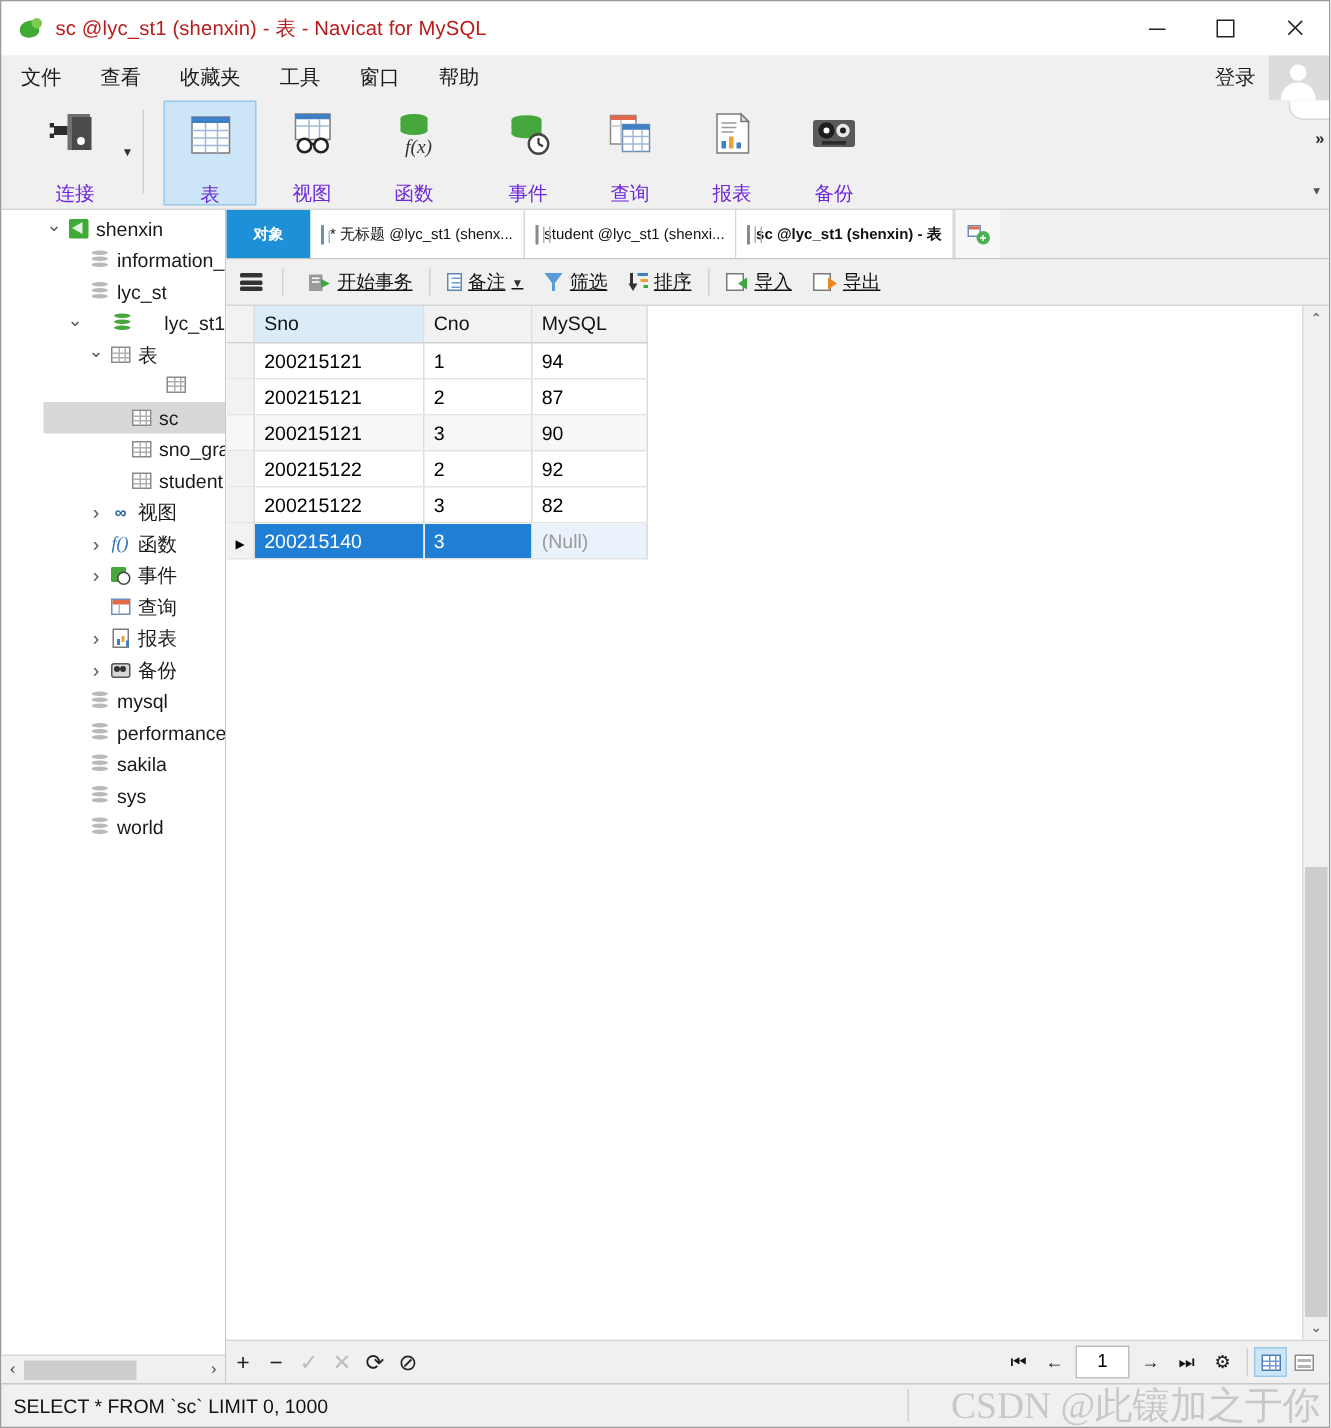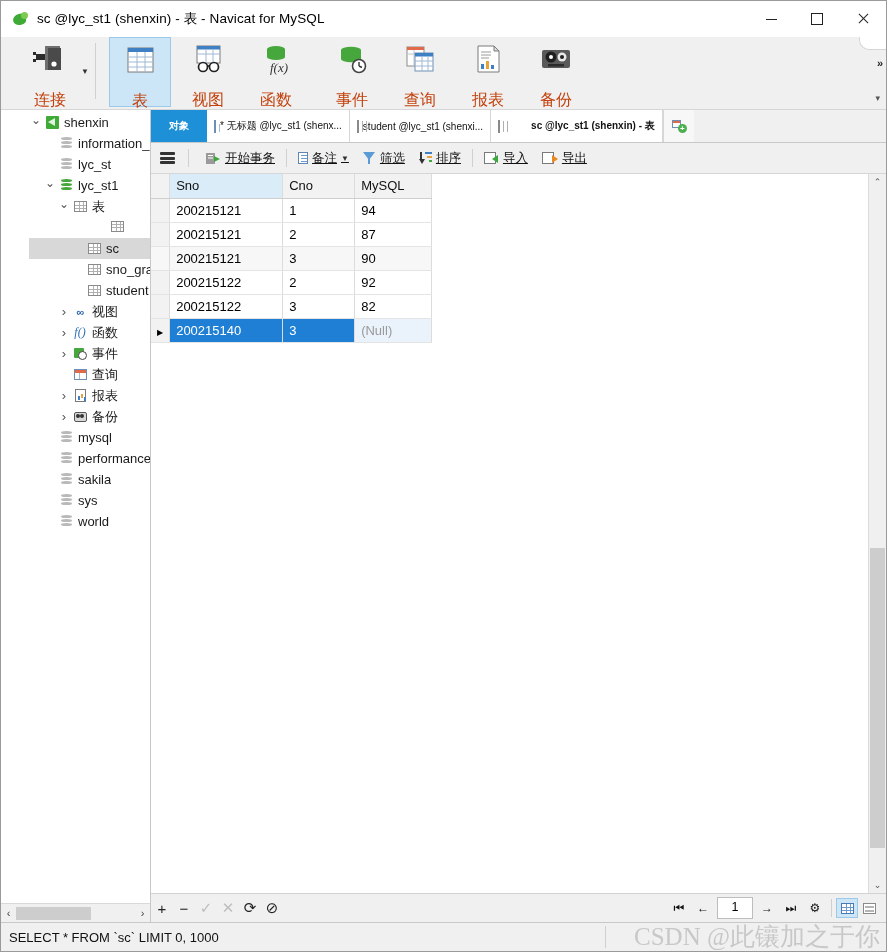--- a/index.html
+++ b/index.html
@@ -11,21 +11,21 @@
   }
   .app{
     width:885px;height:950px;border:1px solid #9a9a9a;
     display:flex;flex-direction:column;background:#f0f0f0;position:relative;
   }
   
   .titlebar{height:36px;background:#fff;display:flex;align-items:center;flex:0 0 36px;}
   .tb-icon{width:17px;height:17px;margin-left:11px;margin-right:8px;position:relative;flex:0 0 auto;}
   .tb-icon .b1{position:absolute;left:1px;top:3px;width:13px;height:11px;background:#3faa35;border-radius:60% 40% 45% 55%;transform:rotate(-12deg);}
   .tb-icon .b2{position:absolute;left:9px;top:1px;width:7px;height:7px;background:#7ec94f;border-radius:50%;}
-  .tb-title{font-size:13.5px;color:#000000;letter-spacing:.1px;}
+  .tb-title{font-size:13.5px;color:#b91c1c;letter-spacing:.1px;}
   .winbtns{margin-left:auto;display:flex;height:36px;}
   .winbtn{width:46px;height:36px;display:flex;align-items:center;justify-content:center;color:#222;font-size:13px;}
   .wb-min{width:11px;height:1px;background:#222;}
   .wb-max{width:10px;height:10px;border:1px solid #222;}
   .wb-x{position:relative;width:12px;height:12px;}
   .wb-x:before,.wb-x:after{content:"";position:absolute;left:0;top:5px;width:13px;height:1px;background:#222;}
   .wb-x:before{transform:rotate(45deg);}
   .wb-x:after{transform:rotate(-45deg);}
 
   
@@ -37,21 +37,21 @@
   .avatar .head{position:absolute;left:14px;top:6px;width:11px;height:11px;border-radius:50%;background:#fff;}
   .avatar .body{position:absolute;left:8px;top:18px;width:23px;height:16px;border-radius:11px 11px 0 0;background:#fff;}
 
   
   .ribbon{height:72px;background:#f0f0f0;display:flex;align-items:flex-start;flex:0 0 72px;position:relative;
           border-bottom:1px solid #d6d6d6;}
   .rb-item{width:62px;height:70px;display:flex;flex-direction:column;align-items:center;justify-content:flex-start;
            padding-top:6px;box-sizing:border-box;position:relative;}
   .rb-item.active{background:#cde6f7;border:1px solid #9cc9e8;box-sizing:border-box;}
   .rb-ico{height:38px;display:flex;align-items:center;justify-content:center;}
-  .rb-lbl{font-size:16px;color:#c2410c;margin-top:15px;}
+  .rb-lbl{font-size:13px;color:#6d28d9;margin-top:15px;}
   .rb-sep{width:1px;height:56px;background:#d0d0d0;margin:6px 5px 0 5px;}
   .rb-caret{position:absolute;right:-8px;top:30px;font-size:8px;color:#333;}
   .rb-right{position:absolute;right:0;top:0;width:24px;height:70px;}
   .chev2{position:absolute;right:5px;top:20px;font-size:11px;color:#222;font-weight:bold;letter-spacing:-2px;}
   .chevdown{position:absolute;right:6px;bottom:4px;font-size:9px;color:#555;}
   .rb-corner{position:absolute;right:0;top:0;width:26px;height:12px;background:#fff;border-radius:0 0 0 10px;border-left:1px solid #d6d6d6;border-bottom:1px solid #d6d6d6;}
 
   
   .body{flex:1 1 auto;display:flex;min-height:0;}
   .sidebar{width:149px;flex:0 0 149px;background:#fff;display:flex;flex-direction:column;border-right:1px solid #c8c8c8;}
@@ -91,21 +91,21 @@
   .hs-btn{width:15px;text-align:center;font-size:11px;color:#444;}
   .hs-track{flex:1 1 auto;height:15px;background:#f0f0f0;position:relative;}
   .hs-thumb{position:absolute;left:0;top:1px;width:75px;height:13px;background:#cdcdcd;}
 
   
   .main{flex:1 1 auto;display:flex;flex-direction:column;min-width:0;background:#fff;}
   .tabbar{height:32px;flex:0 0 32px;background:#f0f0f0;display:flex;align-items:stretch;border-bottom:1px solid #c8c8c8;}
   .tab{display:flex;align-items:center;padding:0 7px;font-size:10px;color:#111;background:#fff;border-right:1px solid #d7d7d7;
        max-width:180px;white-space:nowrap;overflow:hidden;}
   .tab.obj{background:#1e90d8;color:#fff;font-weight:bold;padding:0 18px;border-right:none;justify-content:center;}
-  .tab.active{background:#fff;font-weight:bold;gap:27px;}
+  .tab.active{background:#fff;font-weight:bold;}
   .tab .ti{margin-right:4px;flex:0 0 auto;}
   .newtab{width:30px;display:flex;align-items:center;justify-content:center;background:#f7f7f7;border-left:1px solid #d7d7d7;}
   .nt{width:14px;height:12px;position:relative;}
   .nt .p1{position:absolute;left:0;top:0;width:9px;height:8px;border:1px solid #6e8fb5;background:#fff;box-sizing:border-box;}
   .nt .p1:before{content:"";position:absolute;left:0;top:0;right:0;height:2px;background:#e06a4a;}
   .nt .plus{position:absolute;right:-1px;bottom:-1px;width:9px;height:9px;border-radius:50%;background:#4caf50;color:#fff;
             font-size:8px;line-height:9px;text-align:center;font-weight:bold;}
 
   .gridtools{height:30px;flex:0 0 30px;background:#f0f0f0;display:flex;align-items:center;border-bottom:1px solid #d6d6d6;}
   .gt{display:flex;align-items:center;padding:0 7px;height:26px;font-size:12.5px;color:#111;text-decoration:underline;}
@@ -195,20 +195,35 @@
         </div>
       <div class="winbtn">
           <div class="wb-max"></div>
         </div>
       <div class="winbtn close">
           <div class="wb-x"></div>
         </div>
     </div>
   </div>
 
+  <div class="menubar">
+    <div class="menu-item">文件</div>
+    <div class="menu-item">查看</div>
+    <div class="menu-item">收藏夹</div>
+    <div class="menu-item">工具</div>
+    <div class="menu-item">窗口</div>
+    <div class="menu-item">帮助</div>
+    <div class="login-wrap">
+      <div class="login-txt">登录</div>
+      <div class="avatar">
+          <div class="head"></div>
+          <div class="body"></div>
+        </div>
+    </div>
+  </div>
 
   <div class="ribbon">
 
     <div class="rb-item" style="margin-left:18px;">
       <div class="rb-ico">
         <svg width="34" height="32" viewBox="0 0 34 32">
           <rect x="12" y="3" width="15" height="24" fill="#6f6f6f"></rect>
           <rect x="15" y="5" width="13" height="22" fill="#4a4a4a"></rect>
           <circle cx="21" cy="21" r="2.6" fill="#fff"></circle>
           <rect x="3" y="11" width="9" height="6" fill="#2b2b2b"></rect>
@@ -383,21 +398,21 @@
           <span class="nico">
               <span class="cyl">
                 <i></i>
                 <i></i>
                 <i></i>
               </span>
             </span>
           <span class="nlbl">lyc_st</span>
         </div>
 
-        <div class="node" style="padding-left:14px;">
+        <div class="node" style="padding-left:14px;justify-content:space-between;">
           <span class="arrow open"></span>
           <span class="nico">
               <span class="cyl g">
                 <i></i>
                 <i></i>
                 <i></i>
               </span>
             </span>
           <span class="nlbl">lyc_st1</span>
         </div>

